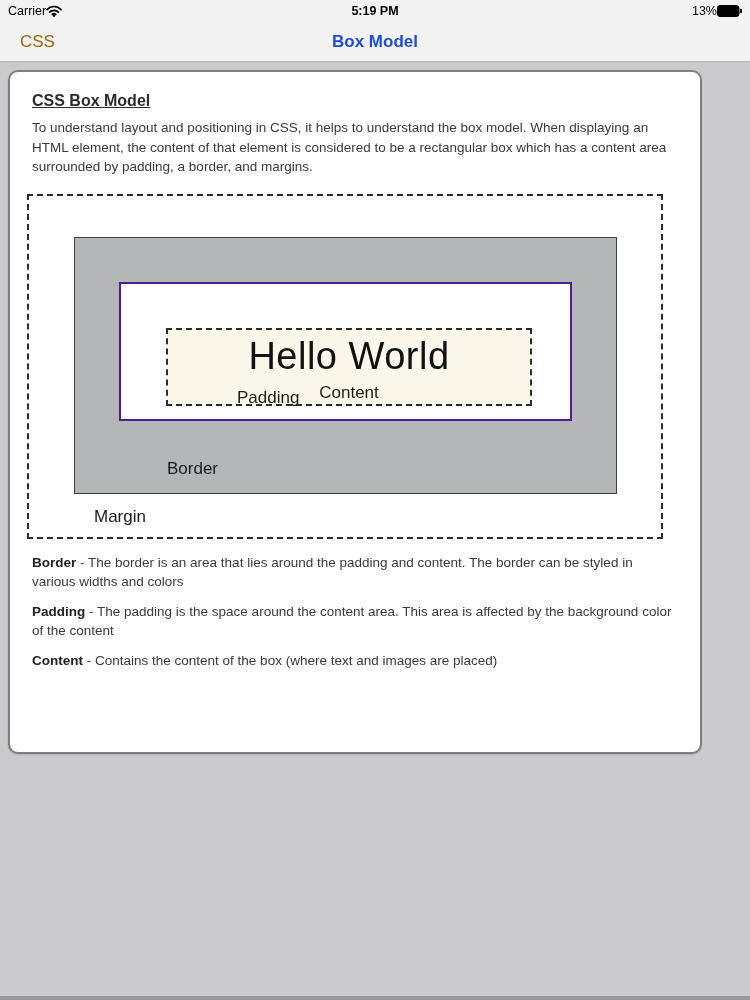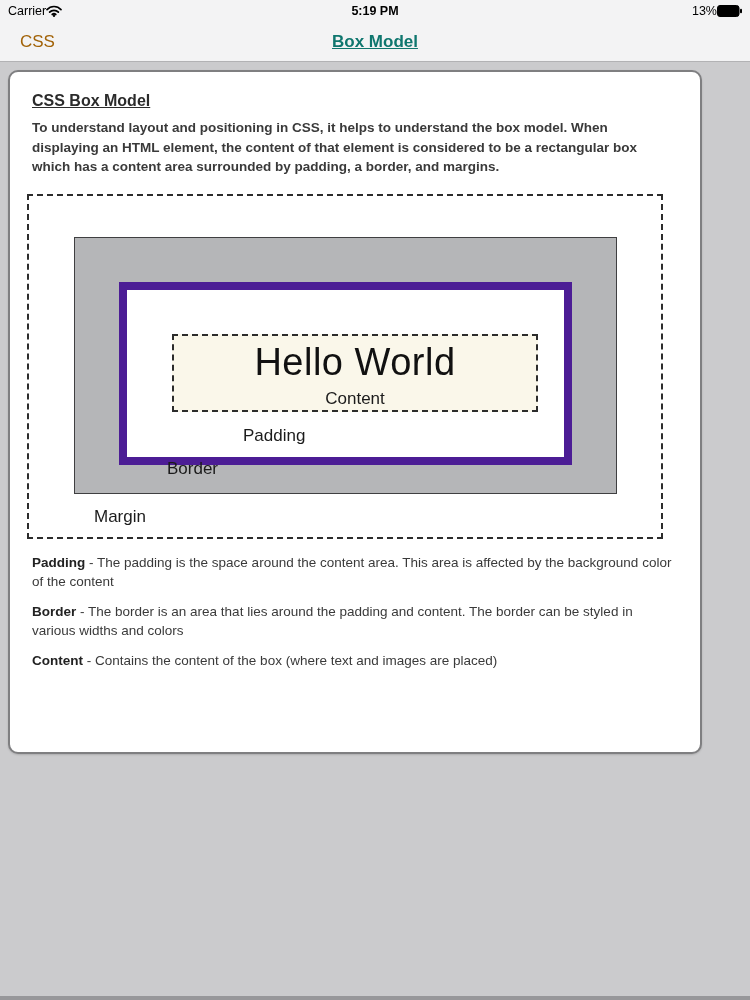--- a/index.html
+++ b/index.html
@@ -22,53 +22,53 @@
   .statusbar .center {
     position:absolute; left:0; right:0; text-align:center; font-weight:bold; pointer-events:none;
   }
   .navbar { height:40px; position:relative; display:flex; align-items:center; }
   .back-btn {
     color:#a16207; font-size:17px; margin-left:20px; cursor:pointer; z-index:2;
     background:none; border:none; font-family:inherit;
   }
   .nav-title {
     position:absolute; left:0; right:0; text-align:center;
-    font-size:17px; font-weight:bold; color:#0f766e;text-decoration:underline;
+    font-size:17px; font-weight:bold; color:#1d4ed8;
   }
 
   
   .card {
     position:absolute; left:8px; top:70px; width:694px; height:684px;
     background:#ffffff; border:2px solid #7f7f81; border-radius:10px;
     padding:0 22px; box-shadow:0 1px 2px rgba(0,0,0,.15);
   }
   .card h1 {
     margin-top:20px; font-size:16px; font-weight:bold; color:#2b2b2b;
     text-decoration:underline;
   }
   .card p { font-size:13.5px; line-height:19.5px; color:#3a3a3a; }
-  .intro { margin-top:8px;font-weight:bold; }
+  .intro { margin-top:8px; }
   .caption { margin-top:10px; }
   .defs { margin-top:14px; }
   .def { margin-bottom:10px; }
   .def b { color:#222; }
 
   
   .diagram {
     position:relative; margin-left:-5px; margin-top:17px;
     width:636px; height:345px;
     border:2px dashed #2c2c2c; background:#ffffff;
   }
   .box-border {
     position:absolute; left:45px; top:41px; width:543px; height:257px;
     background:#b5b6b8; border:1px solid #3f3f41;
   }
   .box-padding {
-    position:absolute; left:44px; top:44px; width:453px; height:183px;
-    background:#ffffff; border:8px solid #4c1d95;
+    position:absolute; left:44px; top:44px; width:453px; height:139px;
+    background:#ffffff; border:2px solid #4c1d95;
   }
   .box-content {
     position:absolute; left:45px; top:44px; width:366px; height:78px;
     background:#faf7ea; border:2px dashed #2c2c2c;
     display:flex; flex-direction:column; align-items:center;
   }
   .hello {
     flex:1; display:flex; align-items:center; justify-content:center;
     font-size:38px; color:#111; letter-spacing:0.5px;
   }
@@ -129,19 +129,19 @@
           <div class="dlabel label-content">Content</div>
         </div>
         <div class="dlabel label-padding">Padding</div>
       </div>
       <div class="dlabel label-border">Border</div>
     </div>
     <div class="dlabel label-margin">Margin</div>
   </div>
 
   <div class="defs">
+    <p class="def"><b>Border</b> <span>- The border is an area that lies around the padding and content. The border can be styled in various widths and colors</span></p>
     <p class="def"><b>Padding</b> <span>- The padding is the space around the content area. This area is affected by the background color of the content</span></p>
-    <p class="def"><b>Border</b> <span>- The border is an area that lies around the padding and content. The border can be styled in various widths and colors</span></p>
     <p class="def"><b>Content</b> <span>- Contains the content of the box (where text and images are placed)</span></p>
   </div>
 </div>
 
 <div class="bottom-edge"></div>
 
 </body></html>

